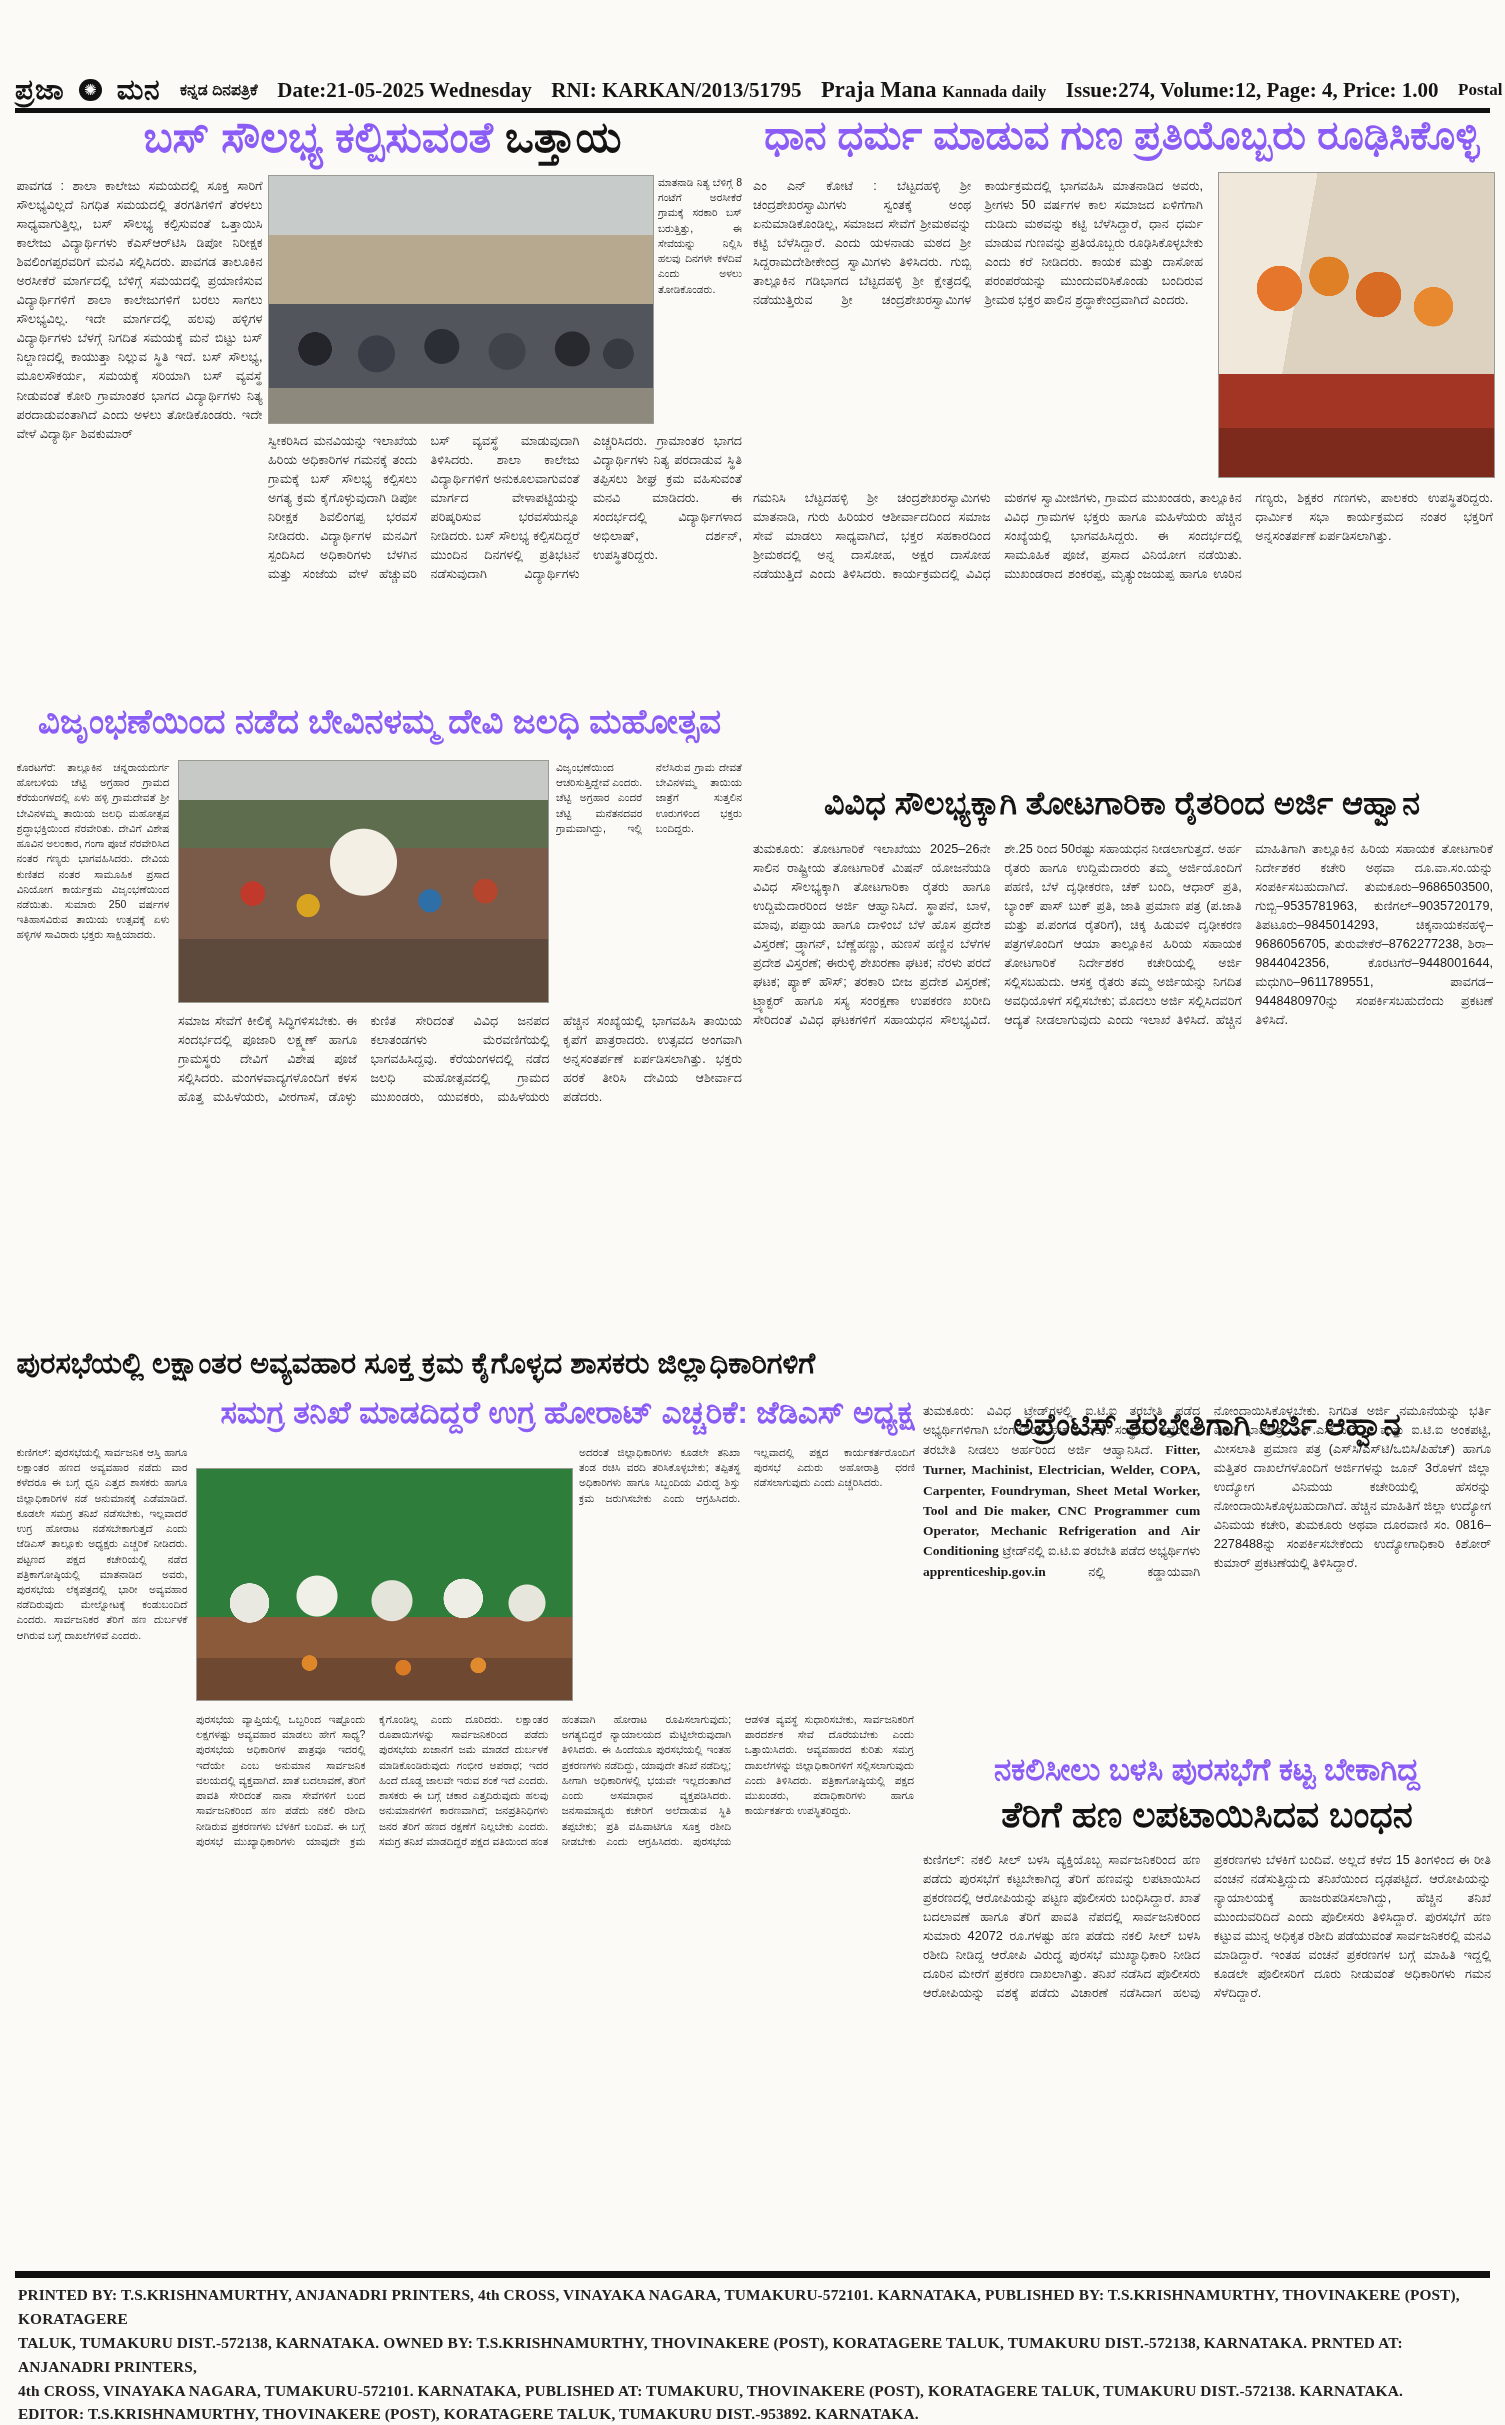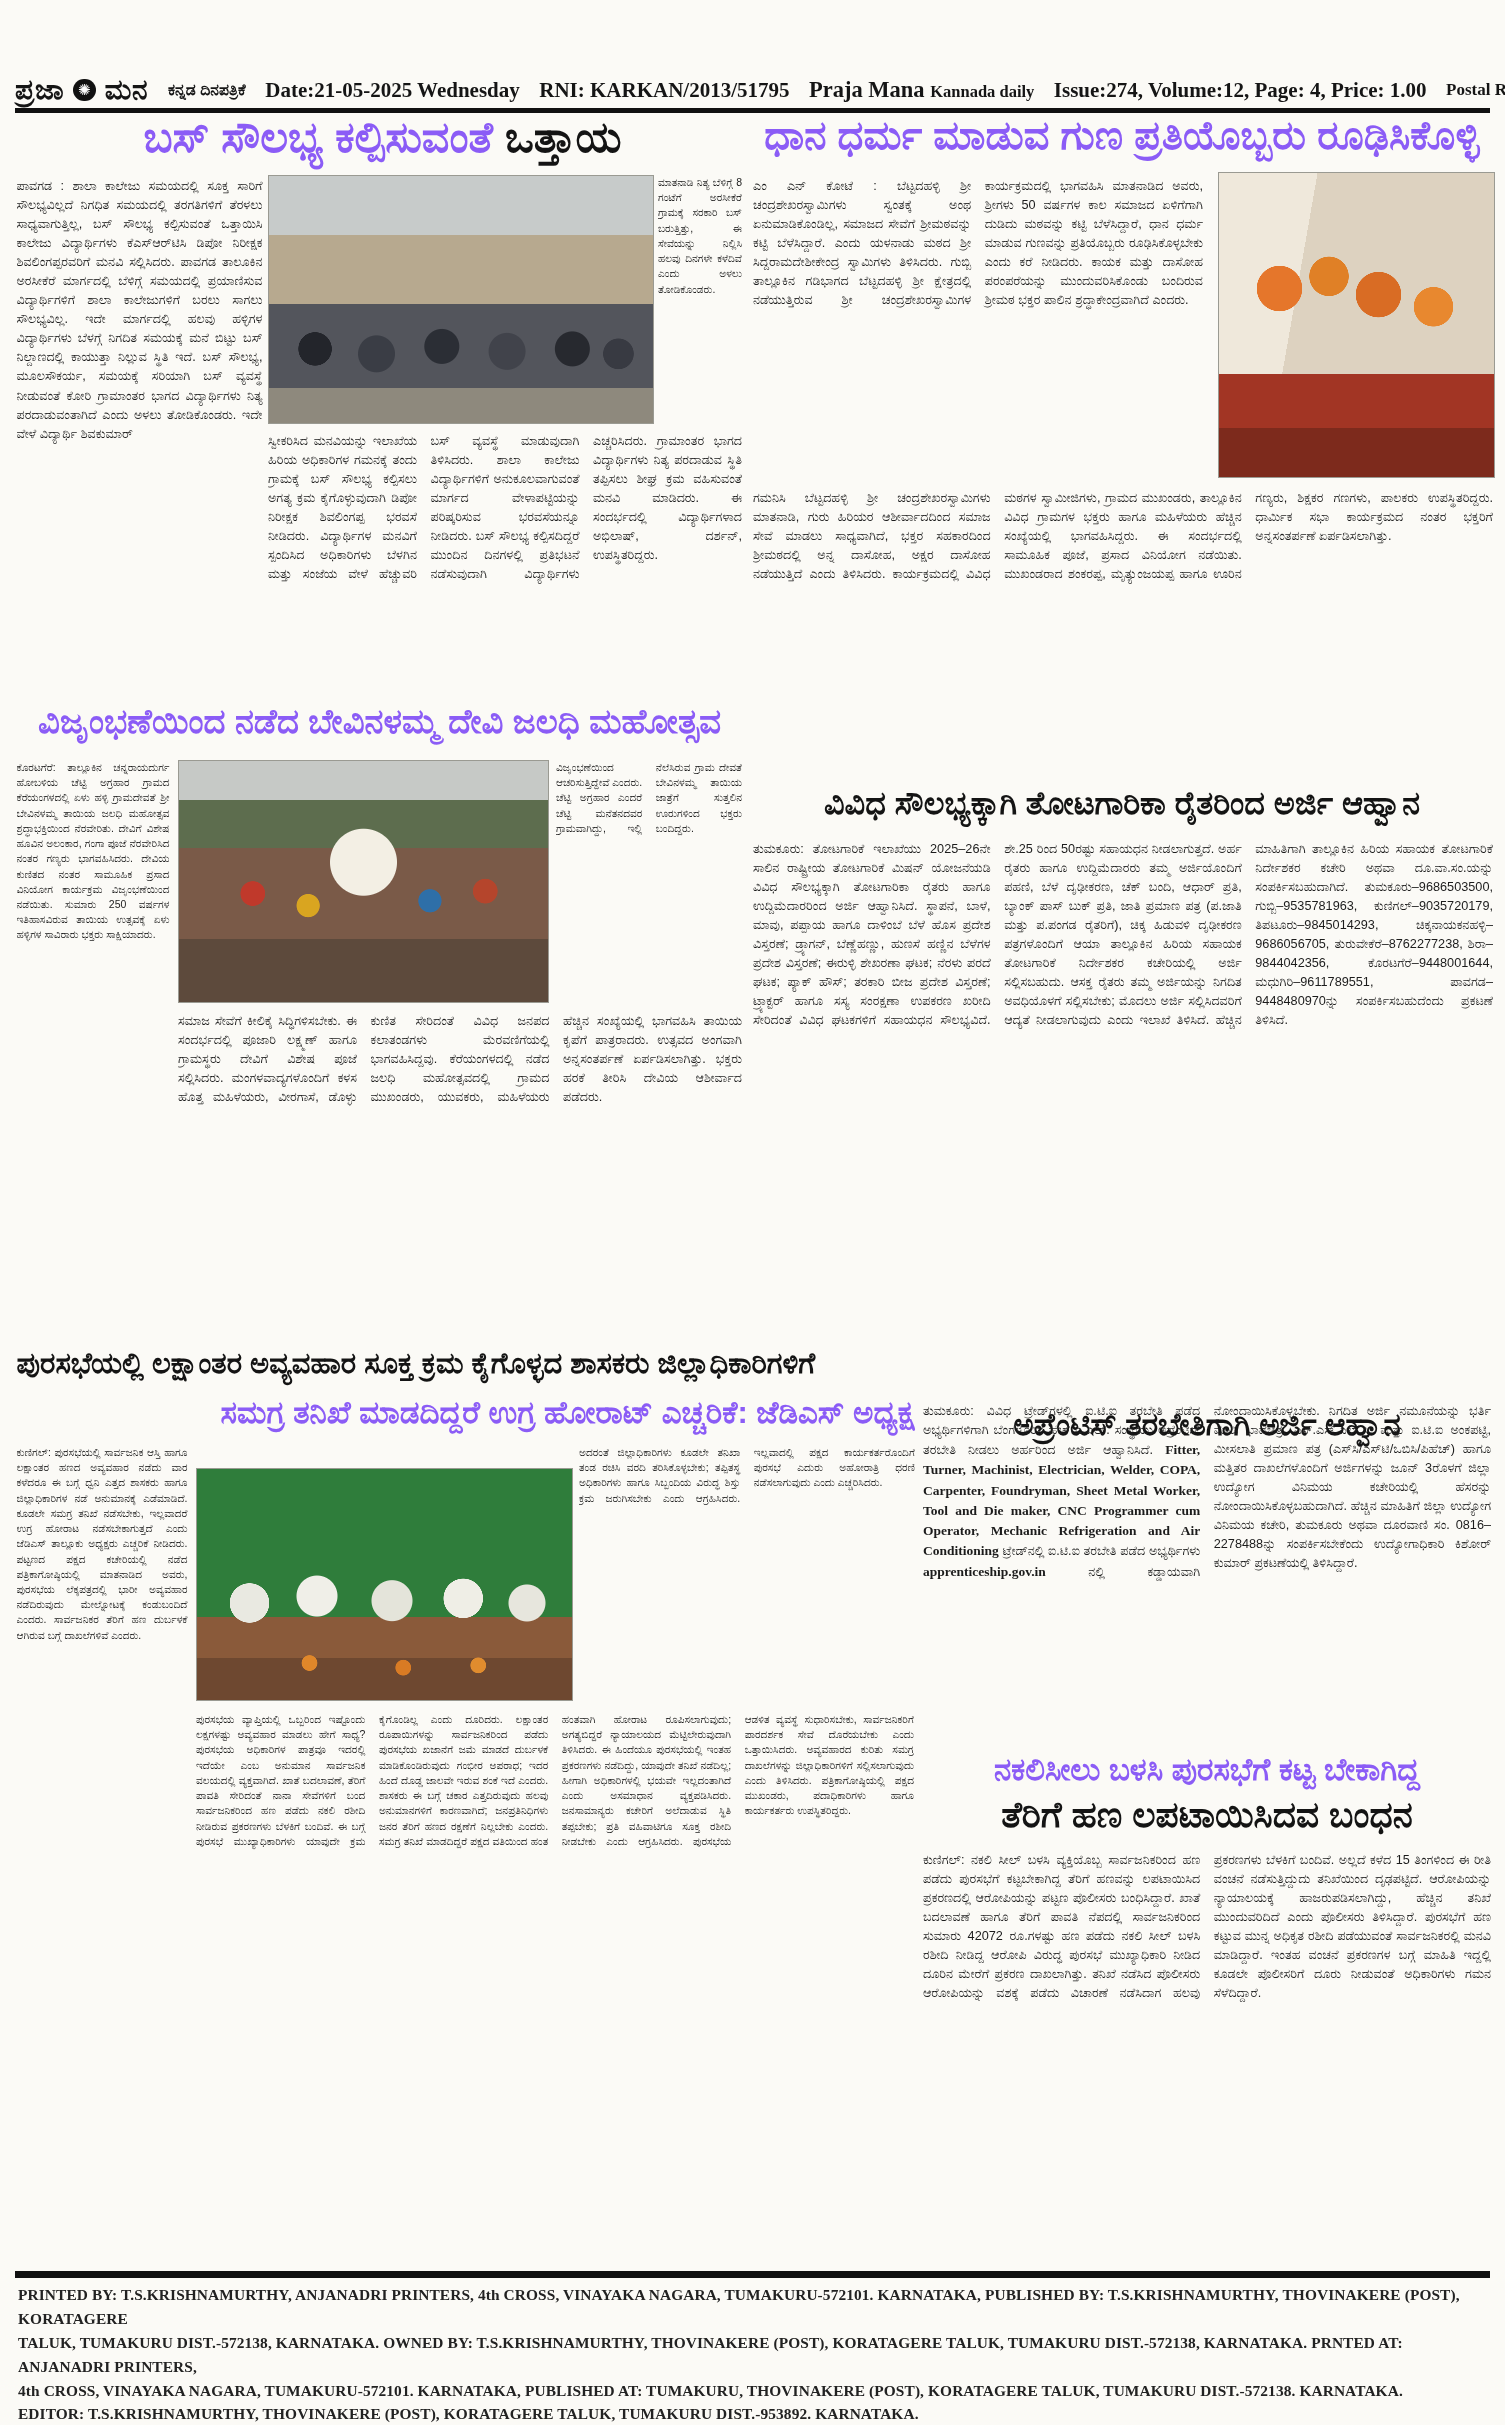--- a/index.html
+++ b/index.html
@@ -11,21 +11,21 @@
     overflow:hidden;
   }
   .abs{position:absolute;}
   
   .masthead{
     left:15px;top:72px;width:1475px;height:36px;
     display:flex;align-items:center;gap:19.5px;
     border-bottom:5.2px solid #111;
     white-space:nowrap;
   }
-  .logo-kn{font-size:28px;font-weight:bold;letter-spacing:0.7px;display:flex;align-items:center;gap:9px;}
+  .logo-kn{font-size:28px;font-weight:bold;letter-spacing:0.7px;display:flex;align-items:center;gap:15px;}
   .logo-sun{width:22.5px;height:22.5px;border-radius:50%;background:#111;color:#fff;display:inline-flex;align-items:center;justify-content:center;font-size:15px;}
   .logo-sub{font-size:15.7px;font-weight:bold;}
   .mast-serif{font-family:"Liberation Serif","DejaVu Serif",serif;font-weight:bold;}
   .mast-date{font-size:21px;text-align:right;}
   .mast-rni{font-size:21px;}
   .mast-eng{font-size:22.5px;}
   .mast-eng small{font-size:16.5px;}
   .mast-issue{font-size:21px;}
   .mast-postal{font-size:17px;}
   

